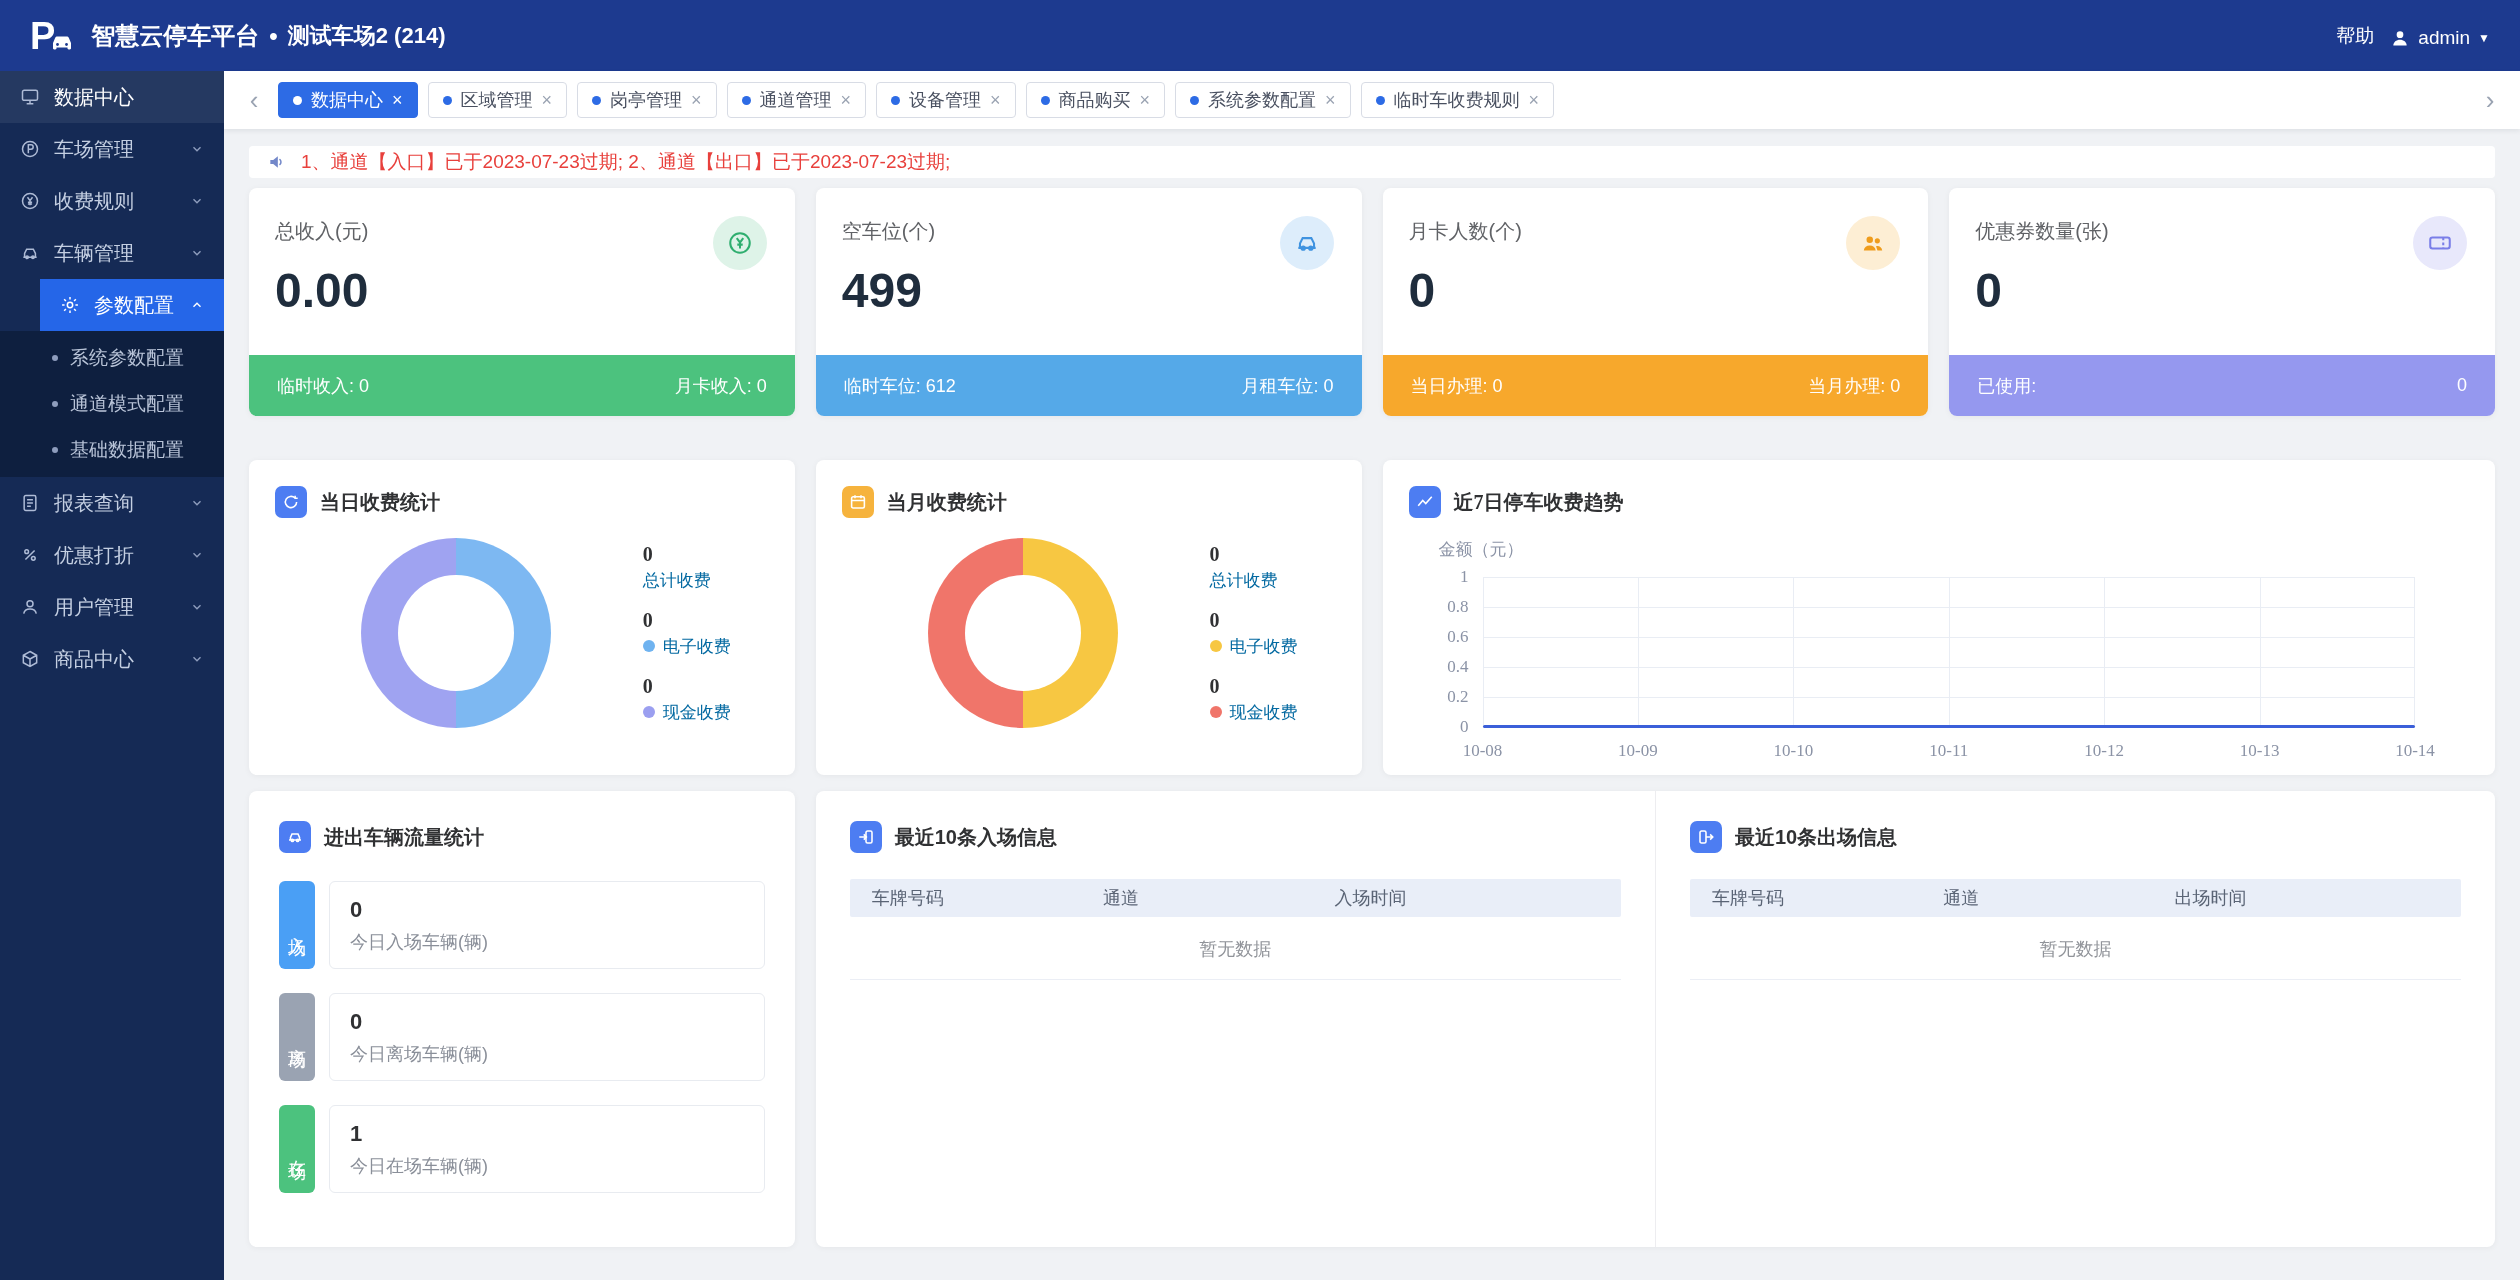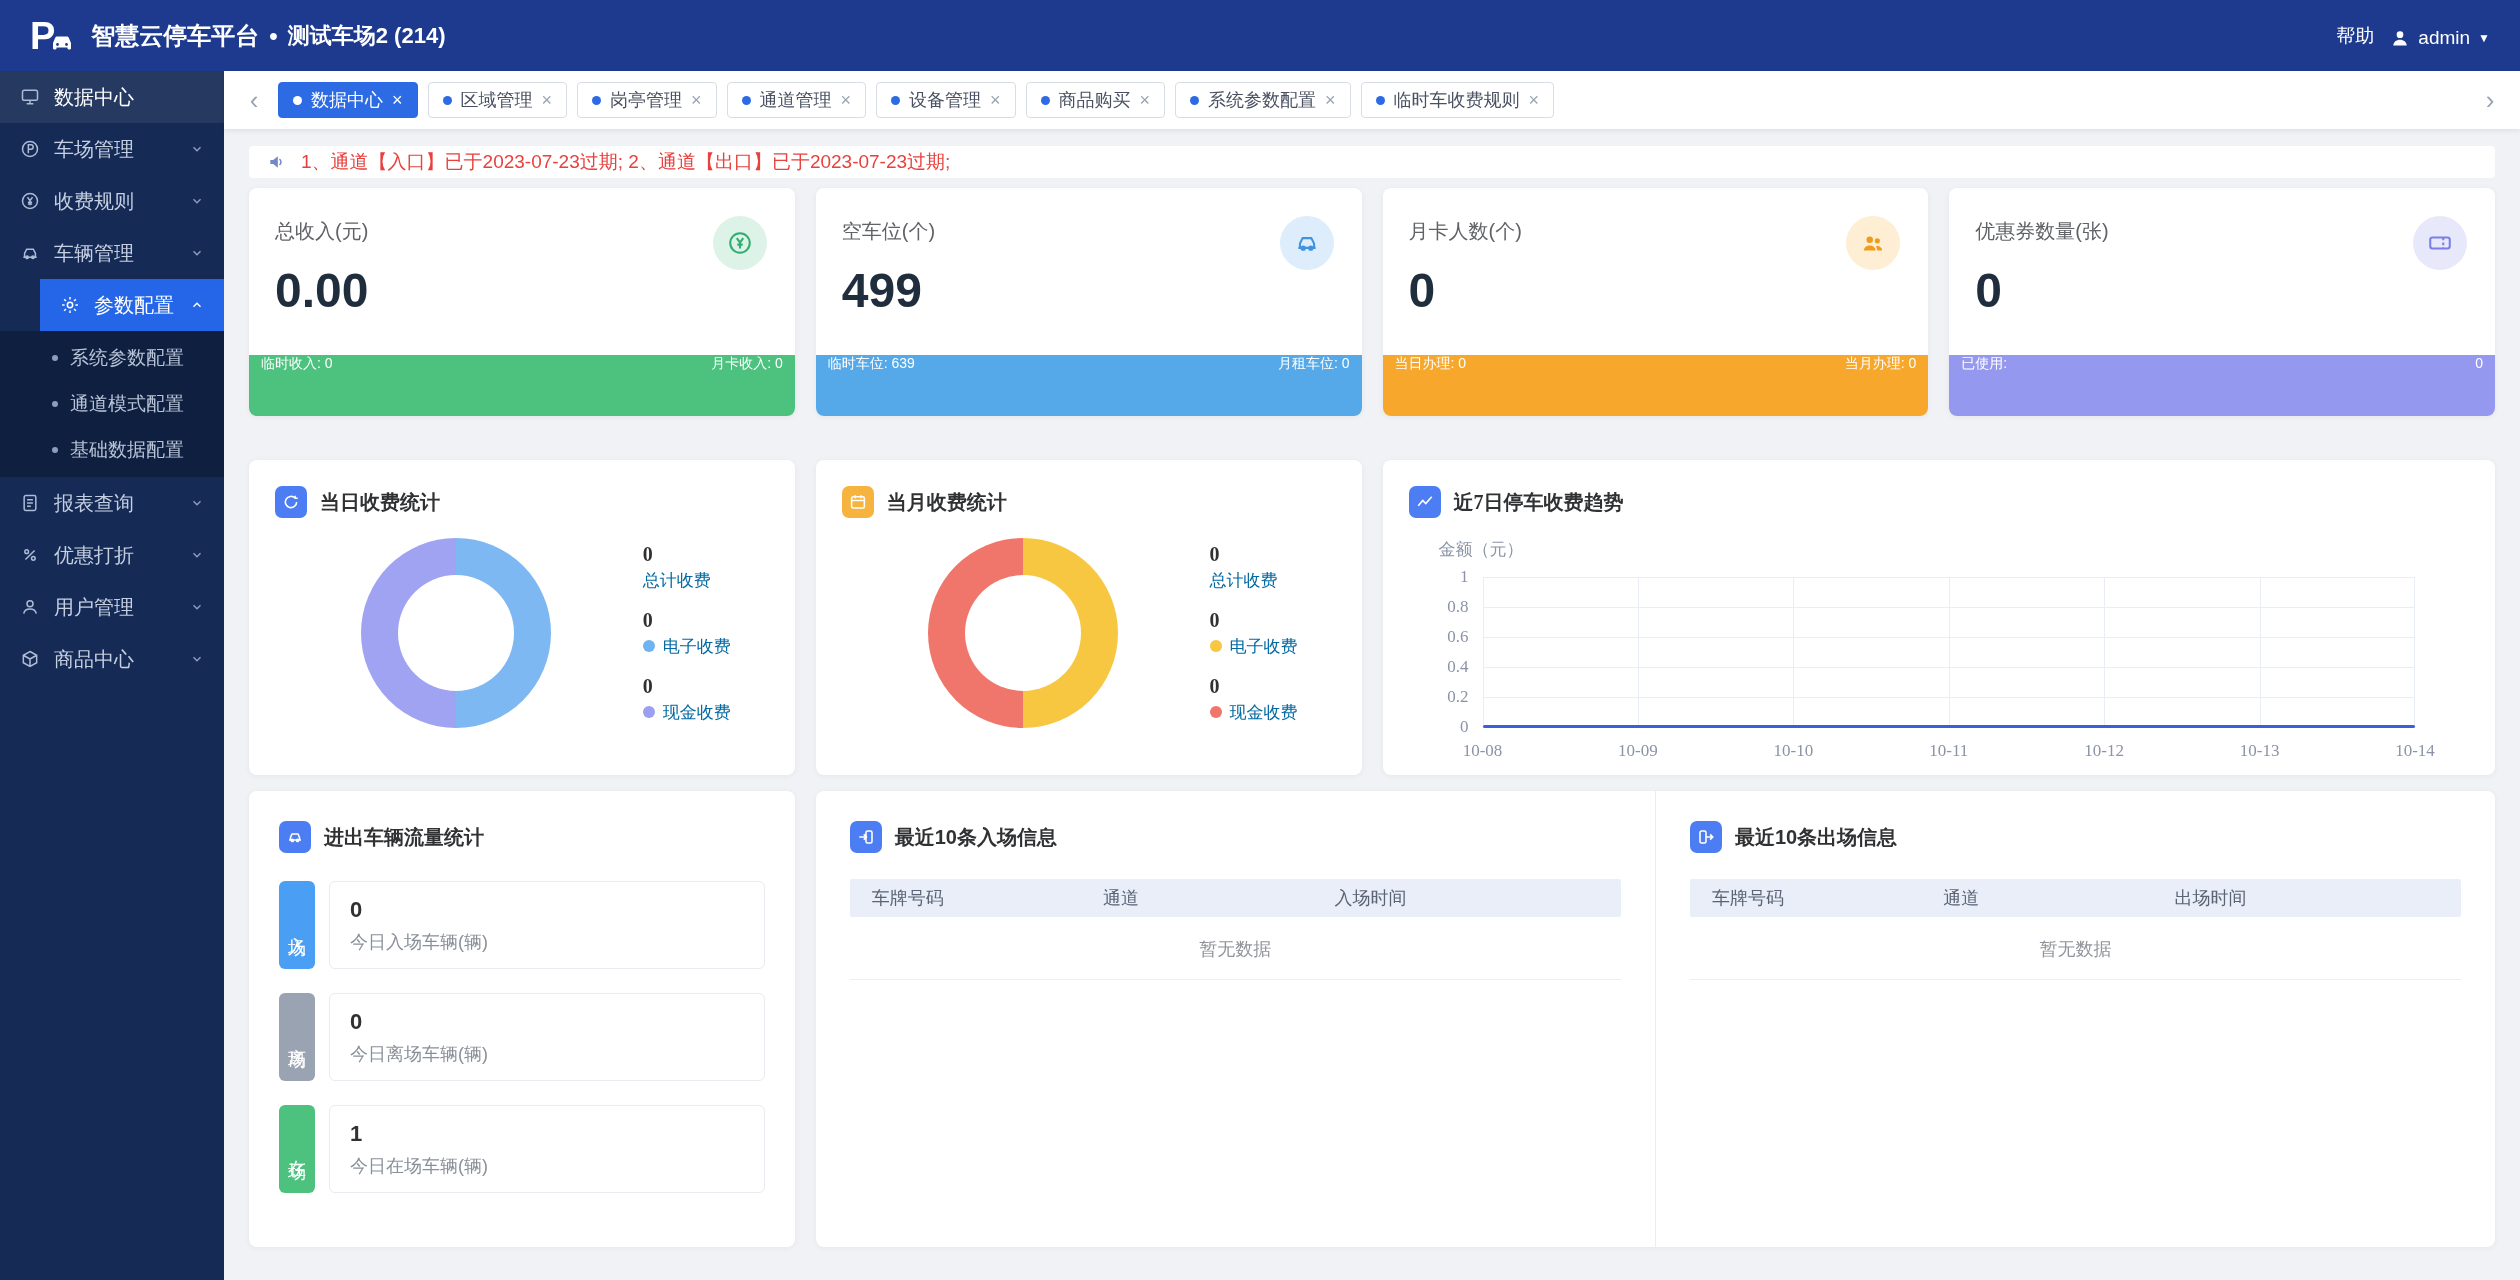--- a/index.html
+++ b/index.html
@@ -68,22 +68,22 @@
   .stat { height:228px; display:flex; flex-direction:column; overflow:hidden; }
   .stat-body { position:relative; flex:1; padding:30px 26px 0; }
   .stat-label { font-size:20px; color:#606266; }
   .stat-value { font-size:48px; font-weight:bold; color:#1f2d3d; margin-top:18px; }
   .stat-ico { position:absolute; right:28px; top:28px; width:54px; height:54px; border-radius:50%;
     display:flex; align-items:center; justify-content:center; }
   .ic-green { background:#def3e8; color:#2fae6f; }
   .ic-blue  { background:#ddedfb; color:#3f93e0; }
   .ic-orange{ background:#fdeed4; color:#ef9c1c; }
   .ic-purple{ background:#e8e8fb; color:#7a7ee8; }
-  .stat-foot { height:61px; display:flex; align-items:flex-start; justify-content:space-between;
-    padding:0 12px; color:#fff; font-size:14px; }
+  .stat-foot { height:61px; display:flex; align-items:center; justify-content:space-between;
+    padding:0 28px; color:#fff; font-size:18px; }
   .f-green { background:#4cc27e; } .f-blue { background:#55a9e8; }
   .f-orange{ background:#f7a82c; } .f-purple{ background:#9598ef; }
 
   
   .charts { margin-bottom:16px;font-family:Liberation Serif, serif; }
   .panel { height:315px; }
   .panel-head { display:flex; align-items:center; gap:13px; padding:26px 26px 14px; }
   .icon-sq { width:32px; height:32px; border-radius:7px; display:flex; align-items:center;
     justify-content:center; color:#fff; flex:none; }
   .sq-blue { background:#4d7df2; } .sq-orange { background:#f6b33d; }
@@ -355,21 +355,21 @@
             <div class="stat-value">499</div>
             <div class="stat-ico ic-blue">
               <svg width="26" height="26" viewBox="0 0 24 24" fill="none" stroke="currentColor" stroke-width="1.9">
                   <path d="M4 16.5h16M5.5 16.5v-4L8 7.5h8l2.5 5v4"></path>
                   <circle cx="8.5" cy="16.8" r="1.5"></circle>
                   <circle cx="15.5" cy="16.8" r="1.5"></circle>
                 </svg>
             </div>
           </div>
           <div class="stat-foot f-blue">
-            <span>临时车位: 639</span>
+            <span>临时车位: 612</span>
             <span>月租车位: 0</span>
           </div>
         </div>
         <div class="card stat">
           <div class="stat-body">
             <div class="stat-label">月卡人数(个)</div>
             <div class="stat-value">0</div>
             <div class="stat-ico ic-orange">
               <svg width="26" height="26" viewBox="0 0 24 24" fill="currentColor">
                   <circle cx="9" cy="9" r="3"></circle>

